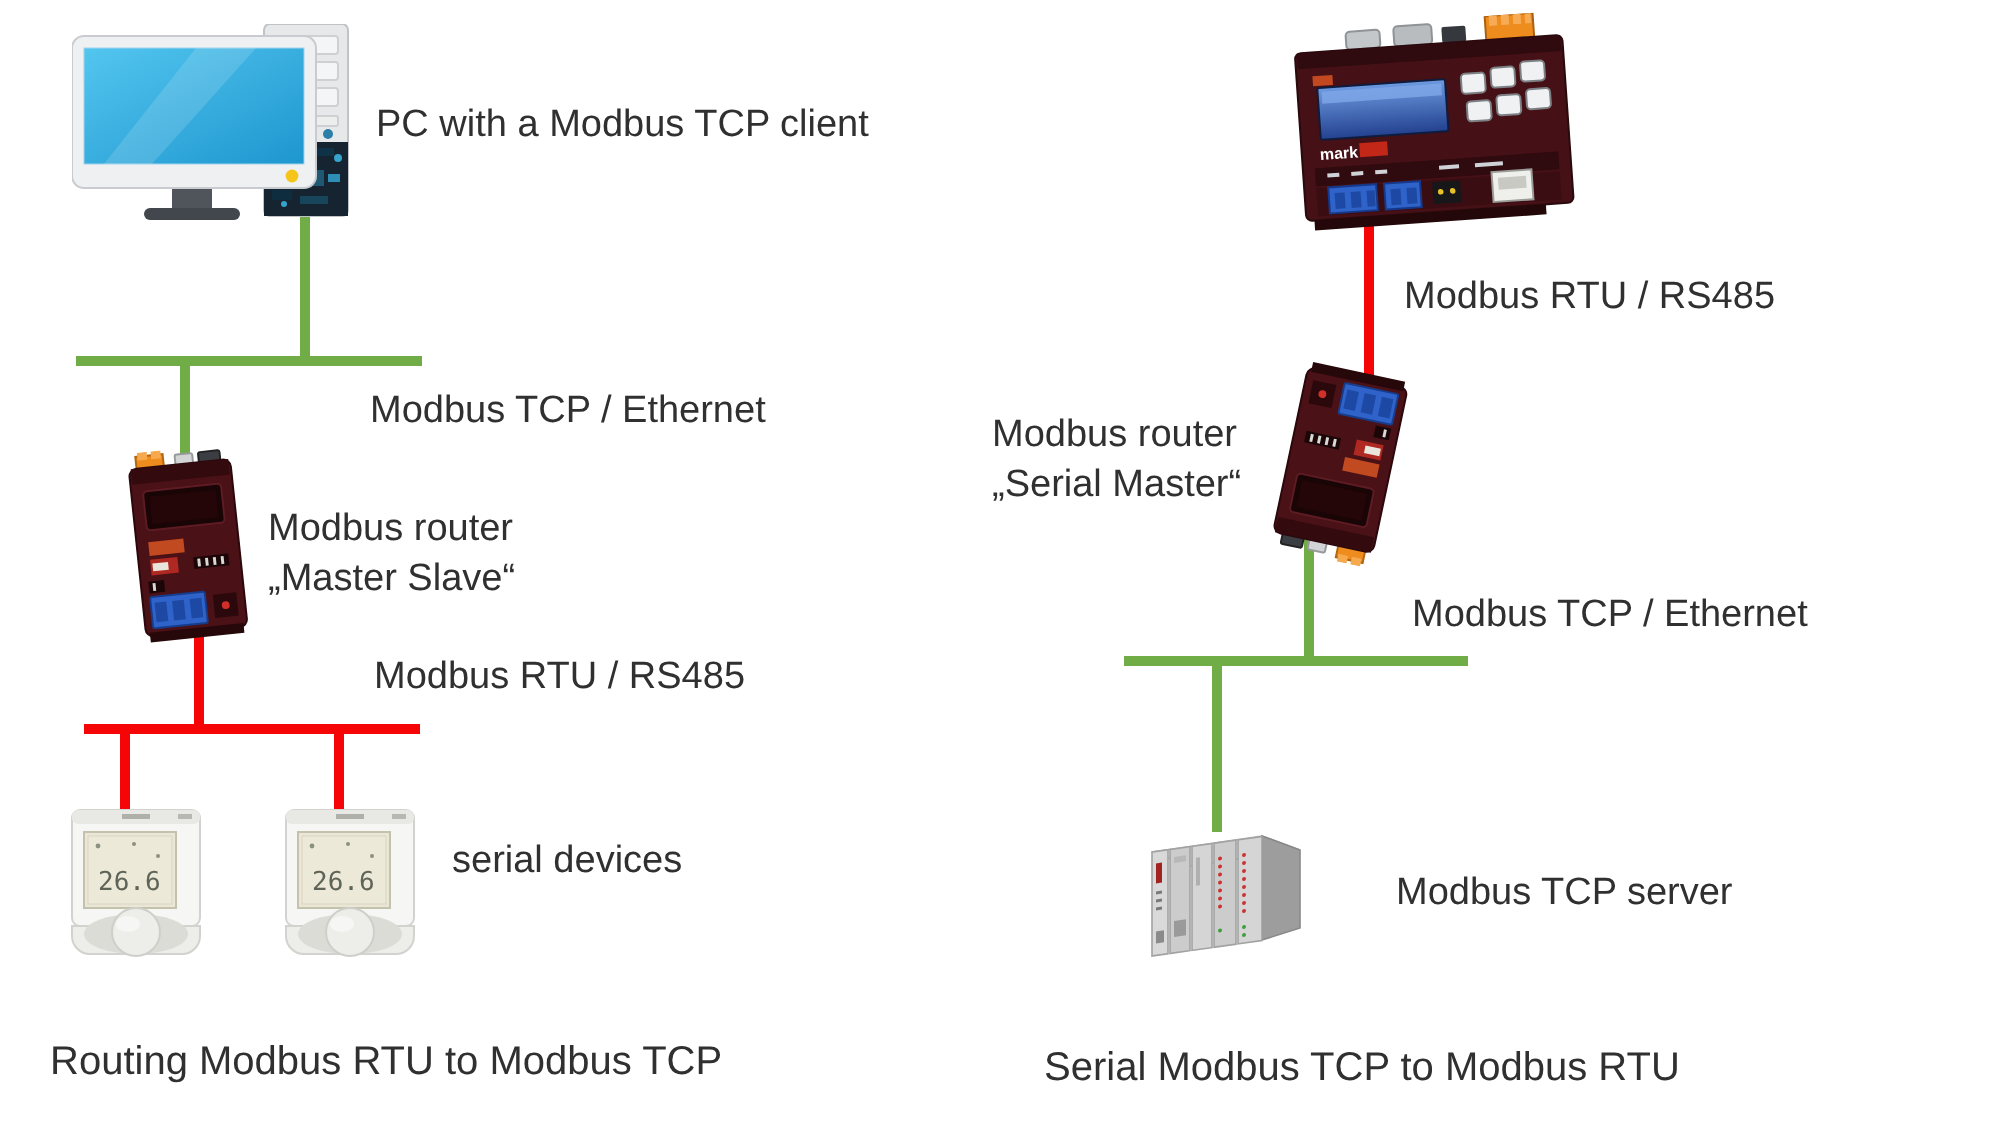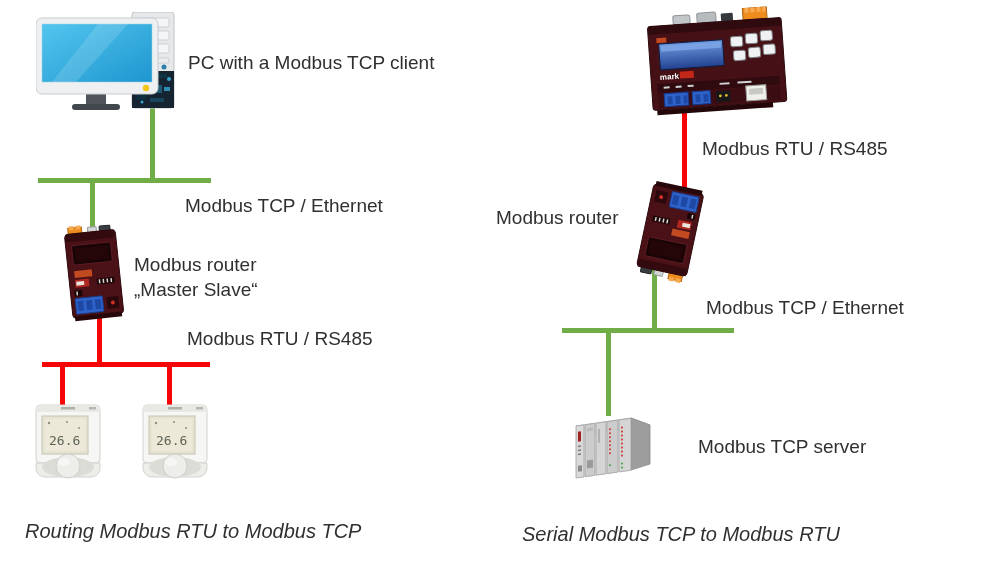--- a/index.html
+++ b/index.html
@@ -11,21 +11,21 @@
   .line { position:absolute; z-index:1; }
   .line.green { background:var(--ethernet,#70ad47); }
   .line.red   { background:var(--serial,#ff0000); }
   .dev { position:absolute; z-index:2; }
   .lbl {
     position:absolute; z-index:3; font-size:19px; line-height:25px;
     white-space:nowrap; color:var(--text,#303030);
   }
   .lbl .ln { display:block; }
   .caption {
-    position:absolute; z-index:3; font-size:20px; font-style:italic;
+    position:absolute; z-index:3; font-size:20px; 
     white-space:nowrap; color:var(--text,#303030);
   }
 </style>
 </head>
 <body>
 
 <div class="canvas">
 
   <div class="line green" style="left:150px;top:108px;width:5px;height:74px;"></div>
   <div class="line green" style="left:38px;top:178px;width:173px;height:5px;"></div>
@@ -146,20 +146,23 @@
   </div>
   <div class="lbl" style="left:185px;top:193px;">
     <span class="ln">Modbus TCP / Ethernet</span>
   </div>
   <div class="lbl" style="left:134px;top:252px;">
     <span class="ln">Modbus router</span>
     <span class="ln">„Master Slave“</span>
   </div>
   <div class="lbl" style="left:187px;top:326px;">
     <span class="ln">Modbus RTU / RS485</span>
+  </div>
+  <div class="lbl" style="left:226px;top:418px;">
+    <span class="ln">serial devices</span>
   </div>
   <div class="caption" style="left:25px;top:520px;">
     <span>Routing Modbus RTU to Modbus TCP</span>
   </div>
 
   <div class="line red" style="left:682px;top:110px;width:5px;height:84px;"></div>
 
   <div class="line green" style="left:652px;top:264px;width:5px;height:68px;"></div>
   <div class="line green" style="left:562px;top:328px;width:172px;height:5px;"></div>
   <div class="line green" style="left:606px;top:332px;width:5px;height:84px;"></div>
@@ -285,20 +288,21 @@
           <circle cx="46" cy="48" r="1" fill="#3f9f3f"></circle>
       </g>
     </svg>
   </div>
 
   <div class="lbl" style="left:702px;top:136px;">
     <span class="ln">Modbus RTU / RS485</span>
   </div>
   <div class="lbl" style="left:496px;top:205px;">
     <span class="ln">Modbus router</span>
+    <span class="ln">„Serial Master“</span>
   </div>
   <div class="lbl" style="left:706px;top:295px;">
     <span class="ln">Modbus TCP / Ethernet</span>
   </div>
   <div class="lbl" style="left:698px;top:434px;">
     <span class="ln">Modbus TCP server</span>
   </div>
   <div class="caption" style="left:522px;top:523px;">
     <span>Serial Modbus TCP to Modbus RTU</span>
   </div>

